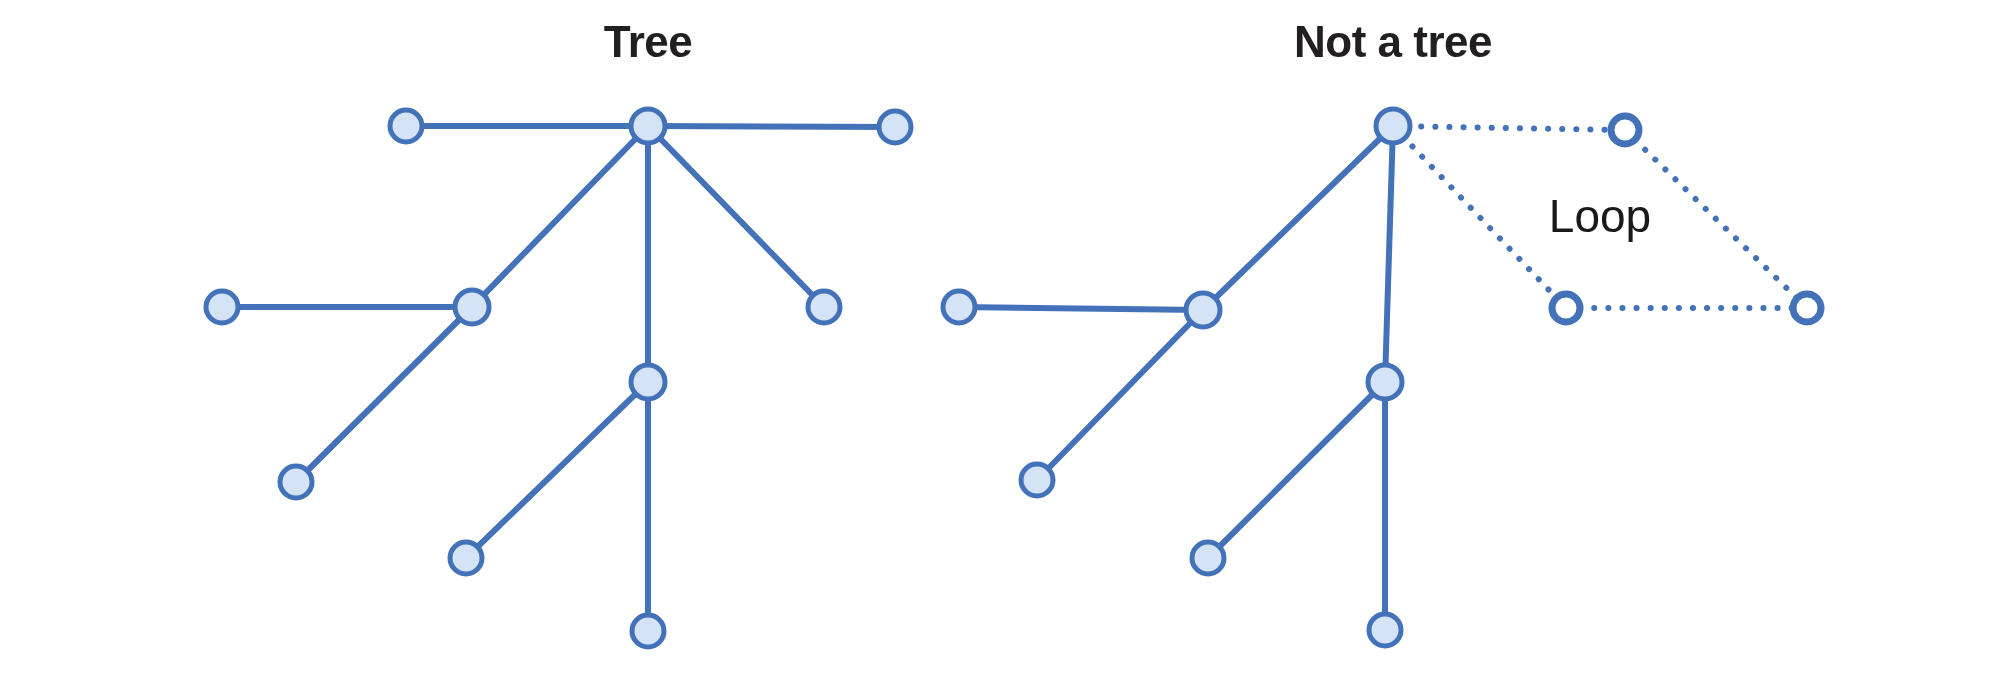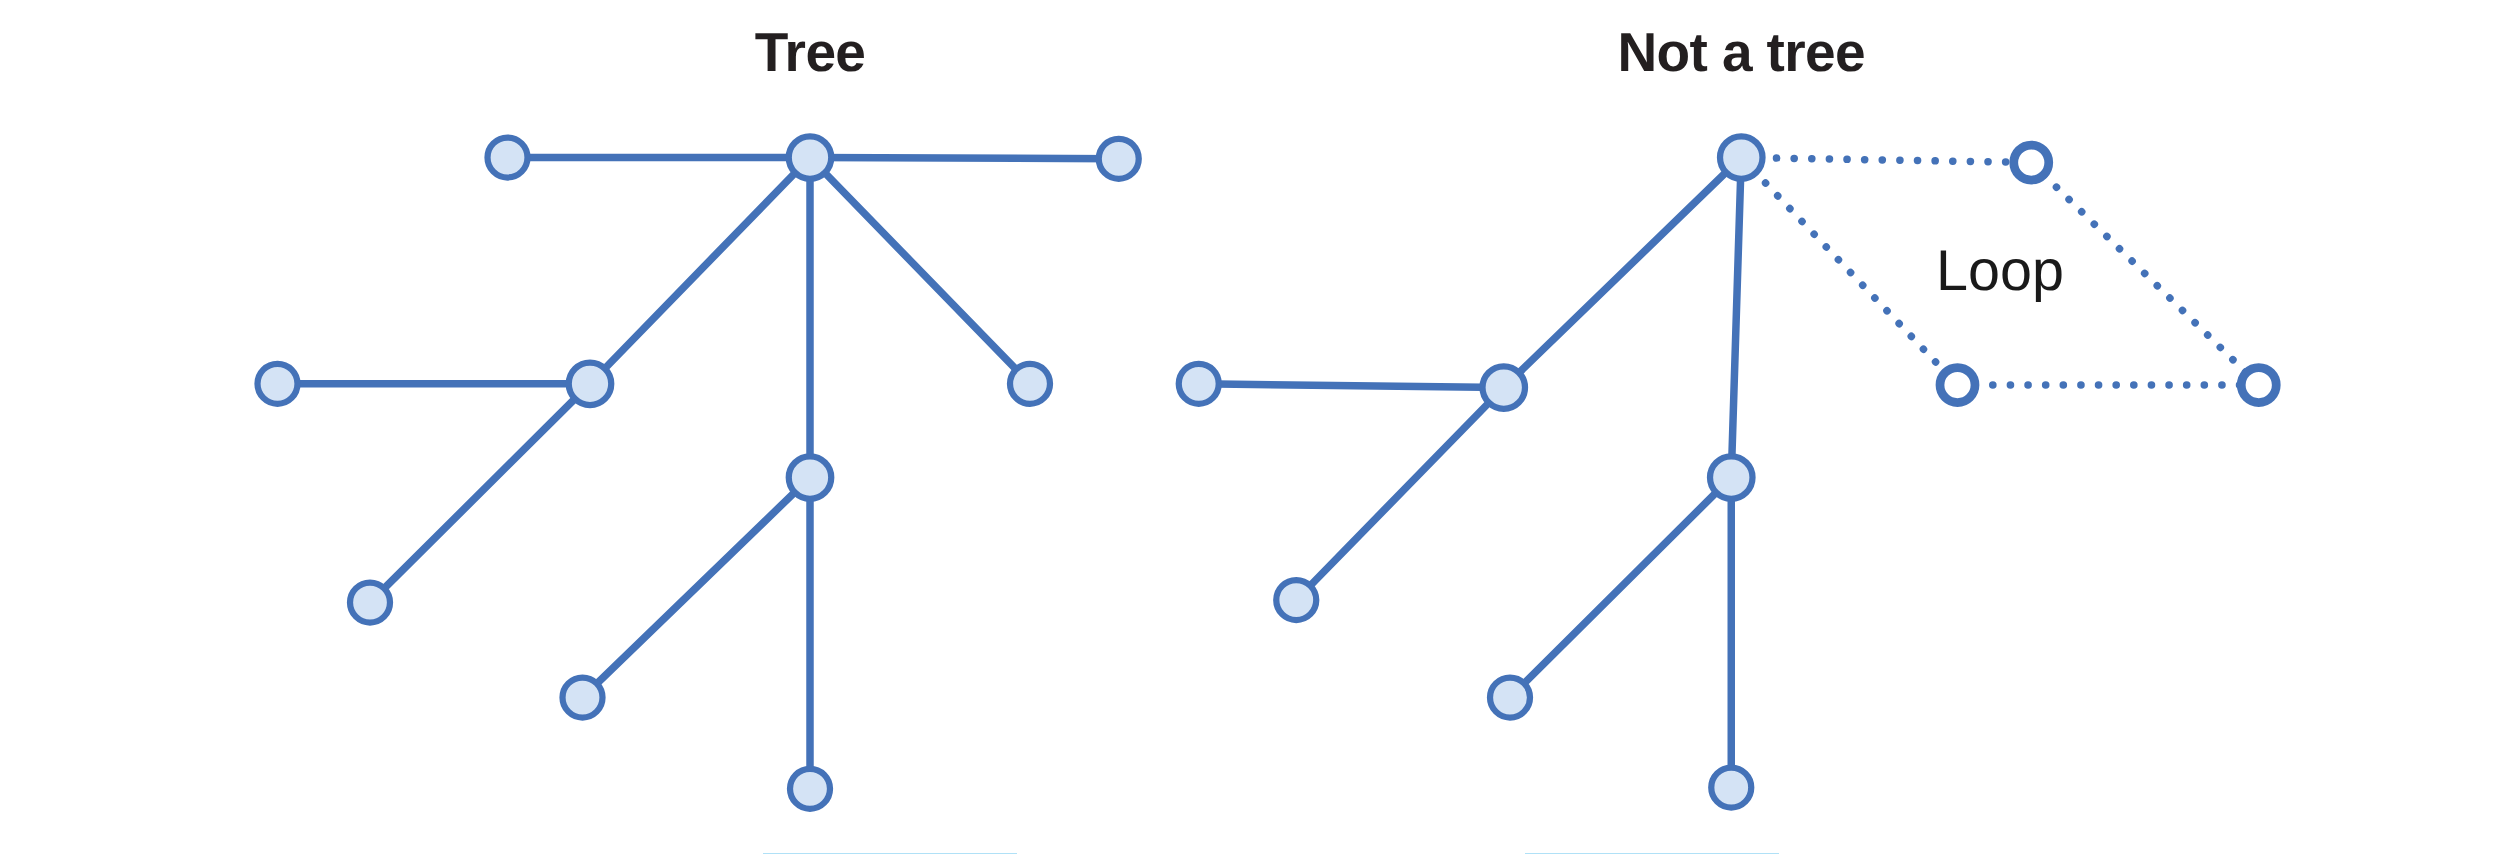--- a/index.html
+++ b/index.html
@@ -11,21 +11,21 @@
   body {
     width: 2000px;
     height: 683px;
     font-family: "Liberation Sans", sans-serif;
     overflow: hidden;
   }
   #figure-root {
     position: relative;
     width: 2000px;
     height: 683px;
-    background: #0ea5e9;
+    background: #ef4444;
   }
   svg.diagram-canvas {
     display: block;
     width: 2000px;
     height: 683px;
   }
   .panel-title {
     font-family: "Liberation Sans", sans-serif;
     font-weight: bold;
     font-size: 44px;

